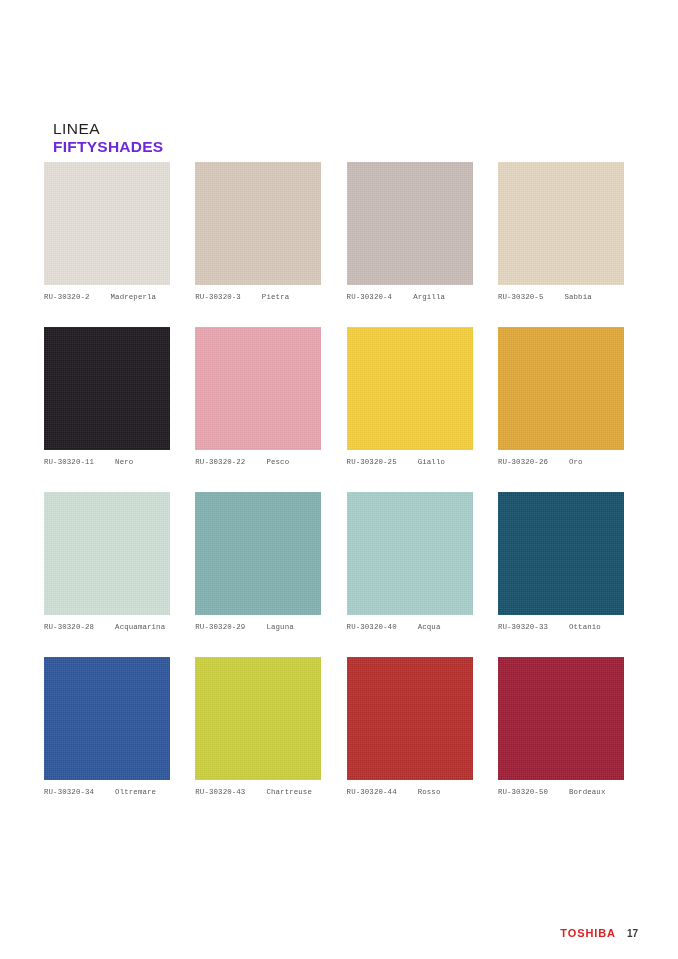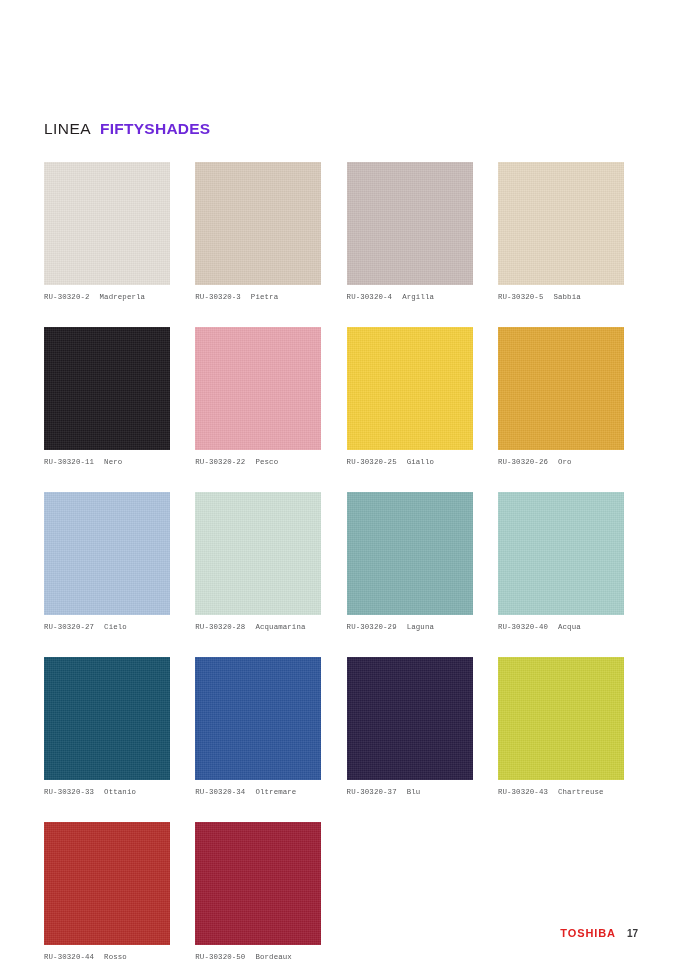--- a/index.html
+++ b/index.html
@@ -27,20 +27,21 @@
 
   
   .page-header {
     position: absolute;
     left: 44px;
     top: 120px;
     height: 22px;
     display: flex;
     align-items: baseline;
     white-space: nowrap;
+    flex-direction: column;
   }
   .linea-word {
     font-size: 15.5px;
     font-weight: 300;
     letter-spacing: 0.45px;
     color: #231f20;
   }
   .collection-word {
     font-size: 15.5px;
     font-weight: 700;
@@ -90,21 +91,21 @@
     white-space: nowrap;
     font-size: 7.4px;
     letter-spacing: 0.12px;
     color: #58595b;
   }
   .swatch-code {
     color: #58595b;
   }
   .swatch-name {
     color: #58595b;
-    margin-left: 10px;
+    margin-left: 21px;
   }
 
   
   .page-footer {
     position: absolute;
     right: 40px;
     bottom: 20px;
     display: flex;
     align-items: baseline;
     white-space: nowrap;
@@ -183,27 +184,20 @@
         </div>
       </div>
       <div class="swatch-cell">
         <div class="swatch-chip" style="background-color: rgb(224, 169, 57);"></div>
         <div class="swatch-label">
           <span class="swatch-code">RU-30320-26</span>
           <span class="swatch-name">Oro</span>
         </div>
       </div>
       <div class="swatch-cell">
-        <div class="swatch-chip" style="background-color: rgb(173, 195, 221);"></div>
-        <div class="swatch-label">
-          <span class="swatch-code">RU-30320-27</span>
-          <span class="swatch-name">Cielo</span>
-        </div>
-      </div>
-      <div class="swatch-cell">
         <div class="swatch-chip" style="background-color: rgb(207, 224, 214);"></div>
         <div class="swatch-label">
           <span class="swatch-code">RU-30320-28</span>
           <span class="swatch-name">Acquamarina</span>
         </div>
       </div>
       <div class="swatch-cell">
         <div class="swatch-chip" style="background-color: rgb(132, 178, 178);"></div>
         <div class="swatch-label">
           <span class="swatch-code">RU-30320-29</span>
@@ -222,27 +216,20 @@
         <div class="swatch-label">
           <span class="swatch-code">RU-30320-33</span>
           <span class="swatch-name">Ottanio</span>
         </div>
       </div>
       <div class="swatch-cell">
         <div class="swatch-chip" style="background-color: rgb(47, 86, 155);"></div>
         <div class="swatch-label">
           <span class="swatch-code">RU-30320-34</span>
           <span class="swatch-name">Oltremare</span>
-        </div>
-      </div>
-      <div class="swatch-cell">
-        <div class="swatch-chip" style="background-color: rgb(42, 31, 68);"></div>
-        <div class="swatch-label">
-          <span class="swatch-code">RU-30320-37</span>
-          <span class="swatch-name">Blu</span>
         </div>
       </div>
       <div class="swatch-cell">
         <div class="swatch-chip" style="background-color: rgb(204, 208, 64);"></div>
         <div class="swatch-label">
           <span class="swatch-code">RU-30320-43</span>
           <span class="swatch-name">Chartreuse</span>
         </div>
       </div>
       <div class="swatch-cell">

